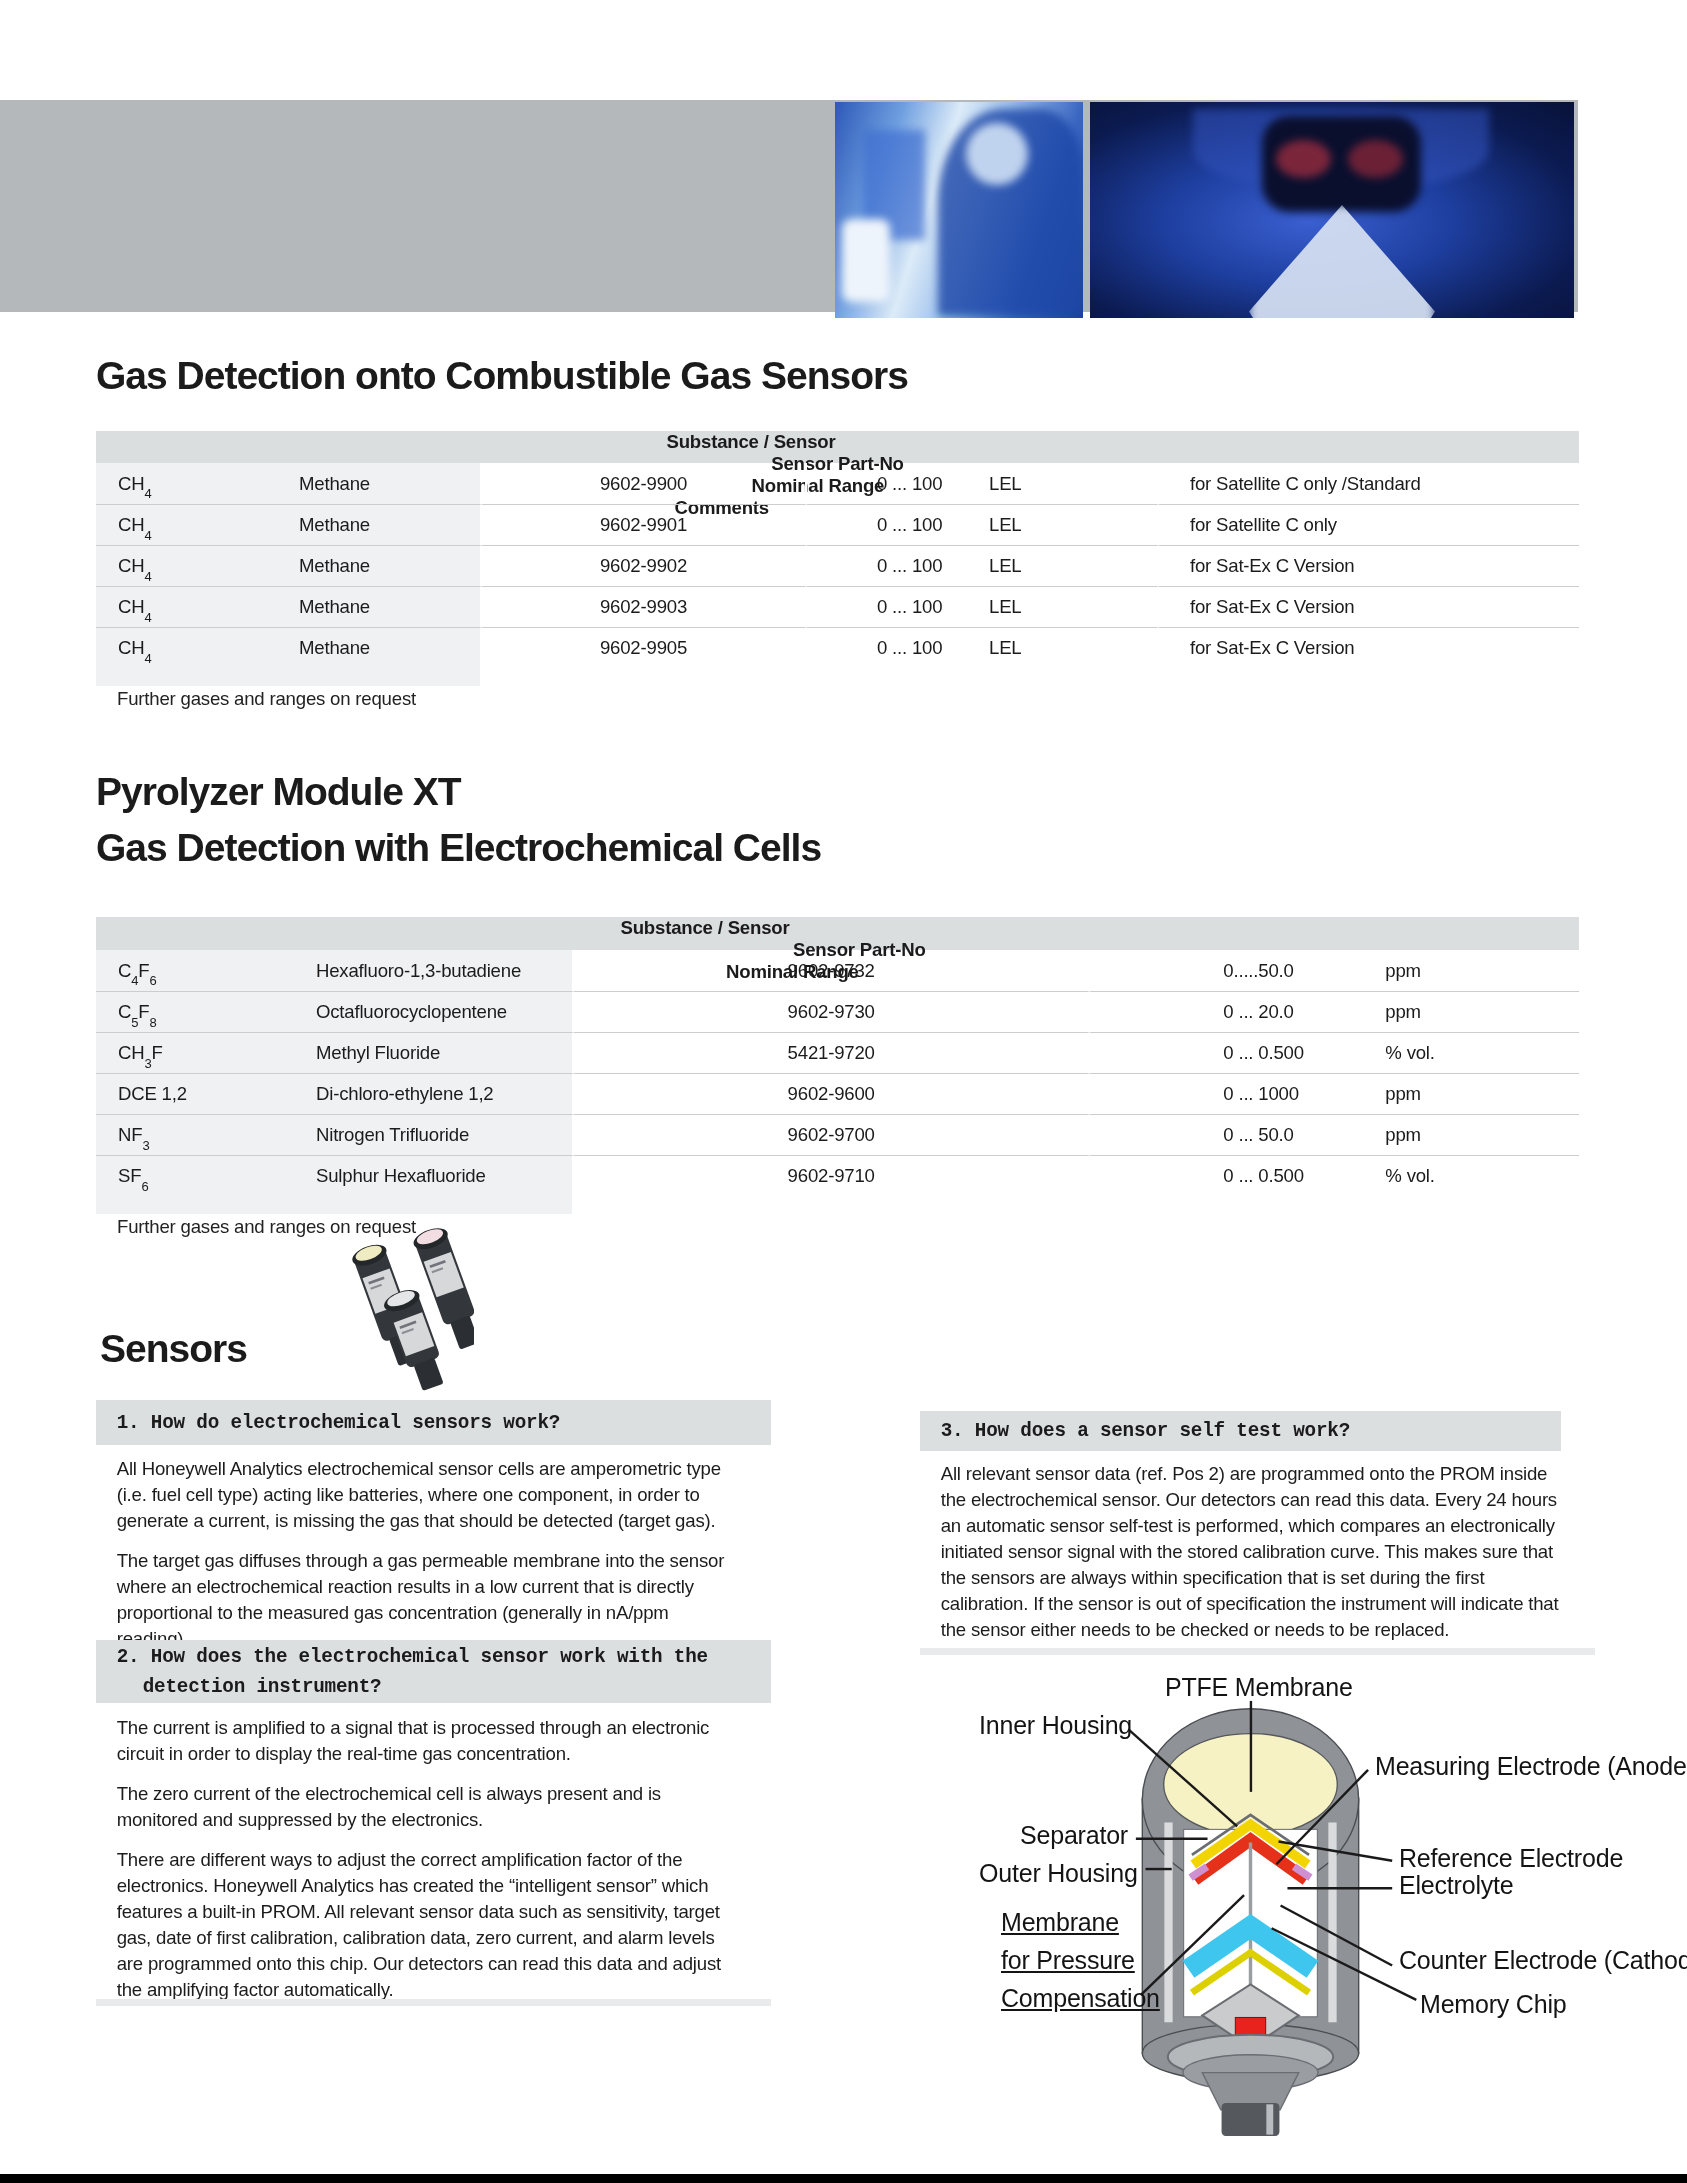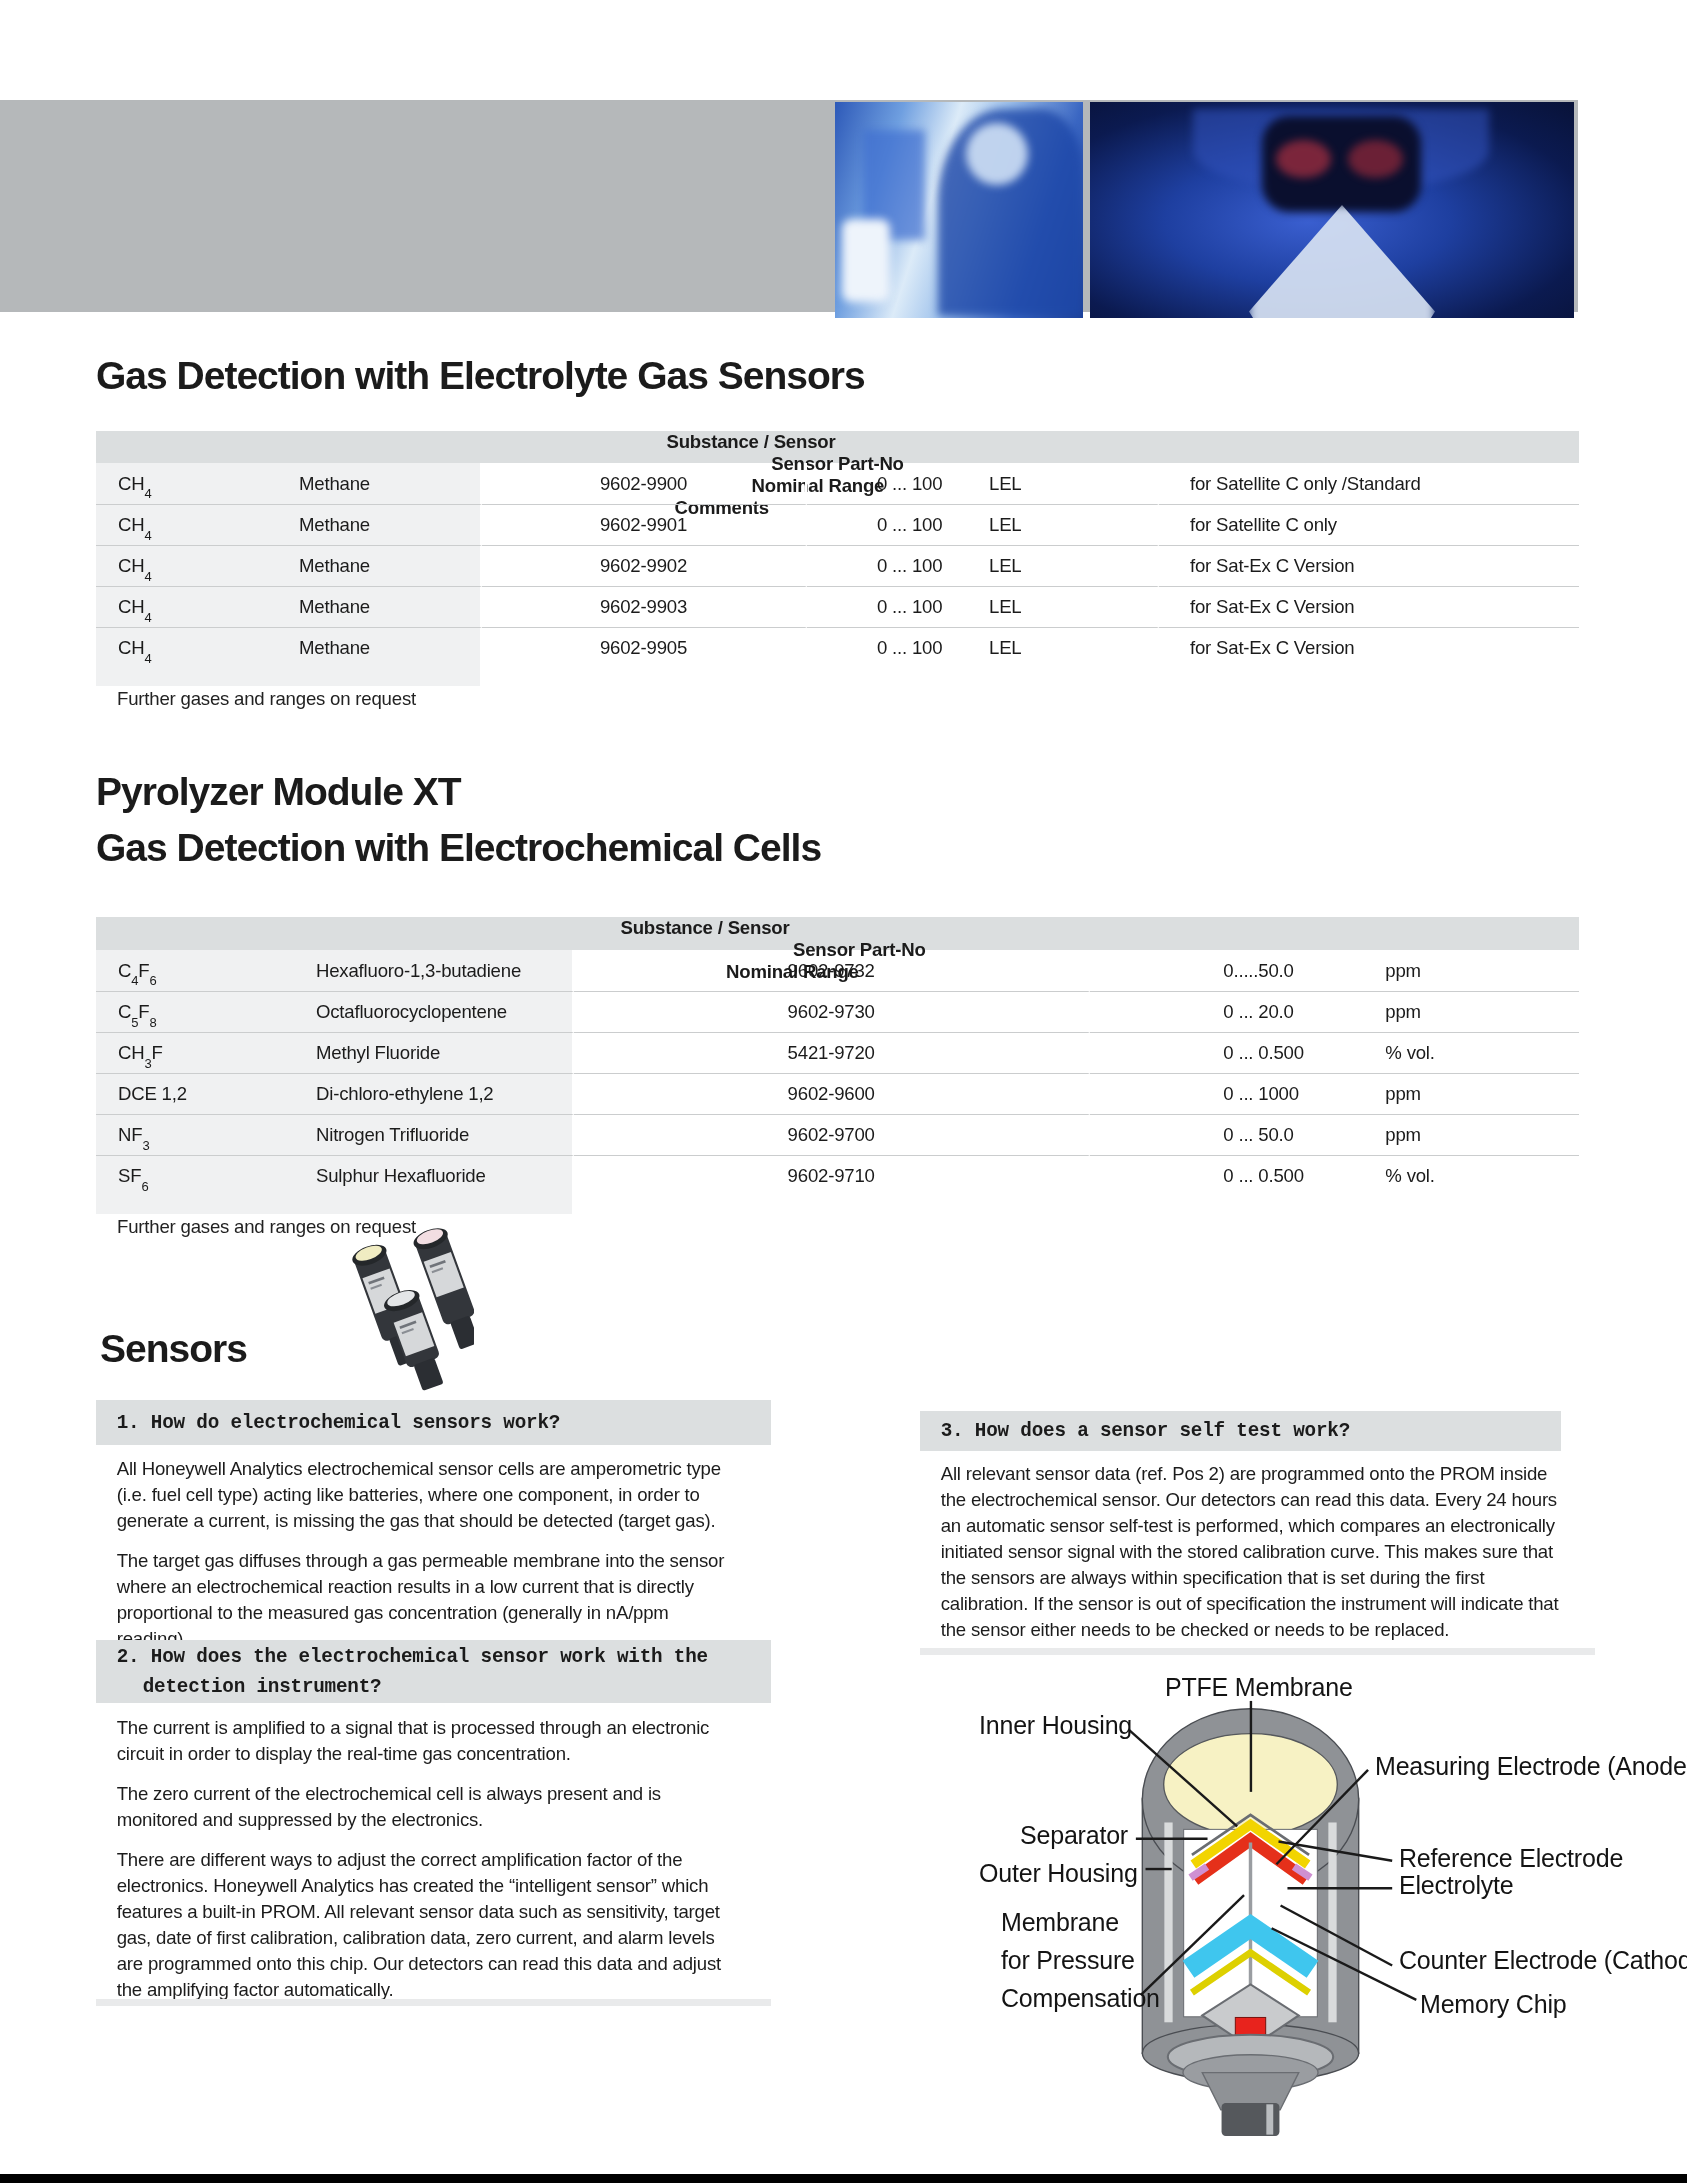--- a/index.html
+++ b/index.html
@@ -67,21 +67,21 @@
   .qbox-h{background:#dcdfe0;box-sizing:border-box;padding-left:20.7px;display:flex;flex-direction:column;justify-content:center;font-family:Liberation Mono, monospace;}
   .qbox-h .qtitle{font-size:19.3px;font-weight:700;letter-spacing:-0.2px;line-height:30px;}
   .qbox-h .qtitle2{padding-left:26px;}
   .qbody{font-size:18.6px;line-height:26px;letter-spacing:-0.2px;color:#1c1c1c;}
   .qbody p{margin:0 0 13.8px 0;}
   .shadowbar{background:#e9eaeb;height:6.9px;}
 
   
   .dlabel{position:absolute;font-size:25px;letter-spacing:-0.2px;color:#141414;white-space:nowrap;}
   .dlabel.r{text-align:right;}
-  .mem-lines{line-height:38px;}
+  .mem-lines{line-height:38px;text-decoration:underline;}
 
   #bottombar{left:0;top:2174px;width:1687px;height:9.6px;background:#000;}
 </style>
 </head>
 <body>
 
 <div id="page">
 
   <div id="banner" class="abs"></div>
   <div id="photo1" class="abs photo">
@@ -91,21 +91,21 @@
     <div class="ph-shape b1"></div>
   </div>
   <div id="photo2" class="abs photo">
     <div class="ph-shape b5"></div>
     <div class="ph-shape b1"></div>
     <div class="ph-shape b2"></div>
     <div class="ph-shape b3"></div>
     <div class="ph-shape b4"></div>
   </div>
 
-  <div class="abs h1" style="left:96px;top:354px;">Gas Detection with Electrolyte Gas Sensors</div>
+  <div class="abs h1" style="left:96px;top:354px;">Gas Detection onto Combustible Gas Sensors</div>
 
   <div id="table1" class="tbl tbl1" style="top:431px;">
       <div class="t-head" style="height: 32px;">
         <div class="th c0">Substance / Sensor</div>
         <div class="th c1">Sensor Part-No</div>
         <div class="th c2">Nominal Range</div>
         <div class="th c3">Comments</div>
       </div>
       <div class="t-row">
         <div class="cellwrap">

